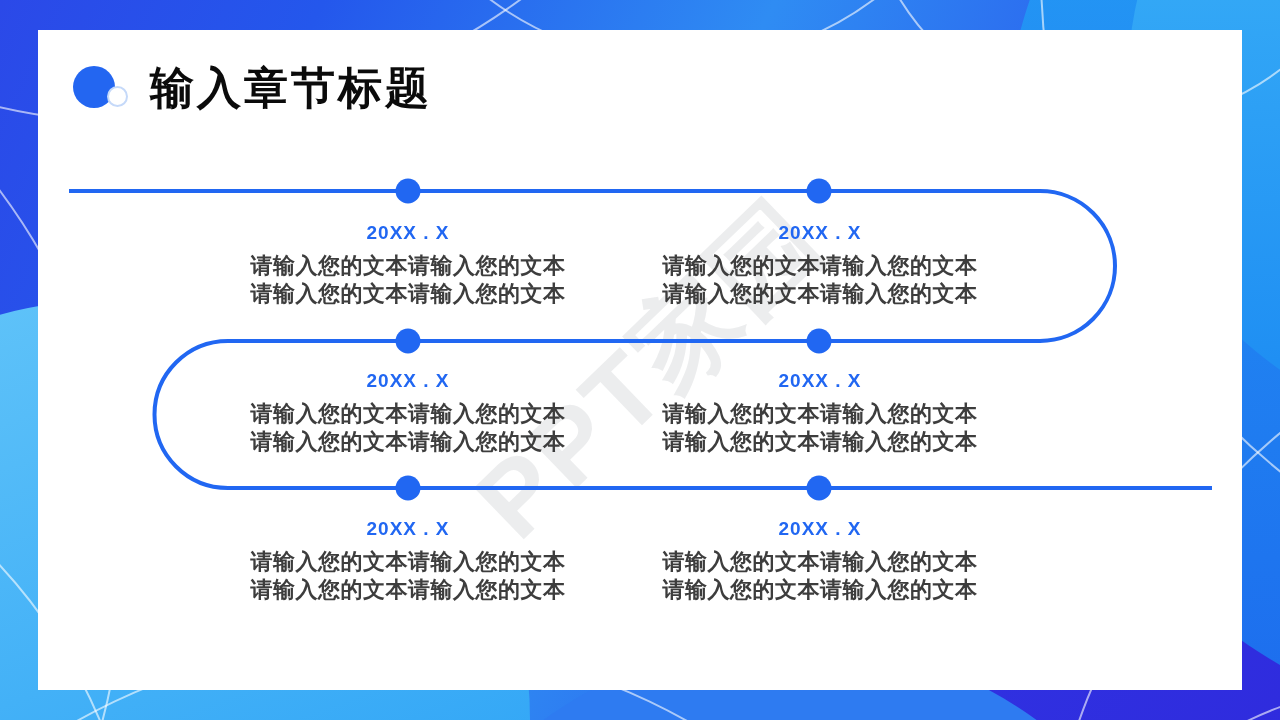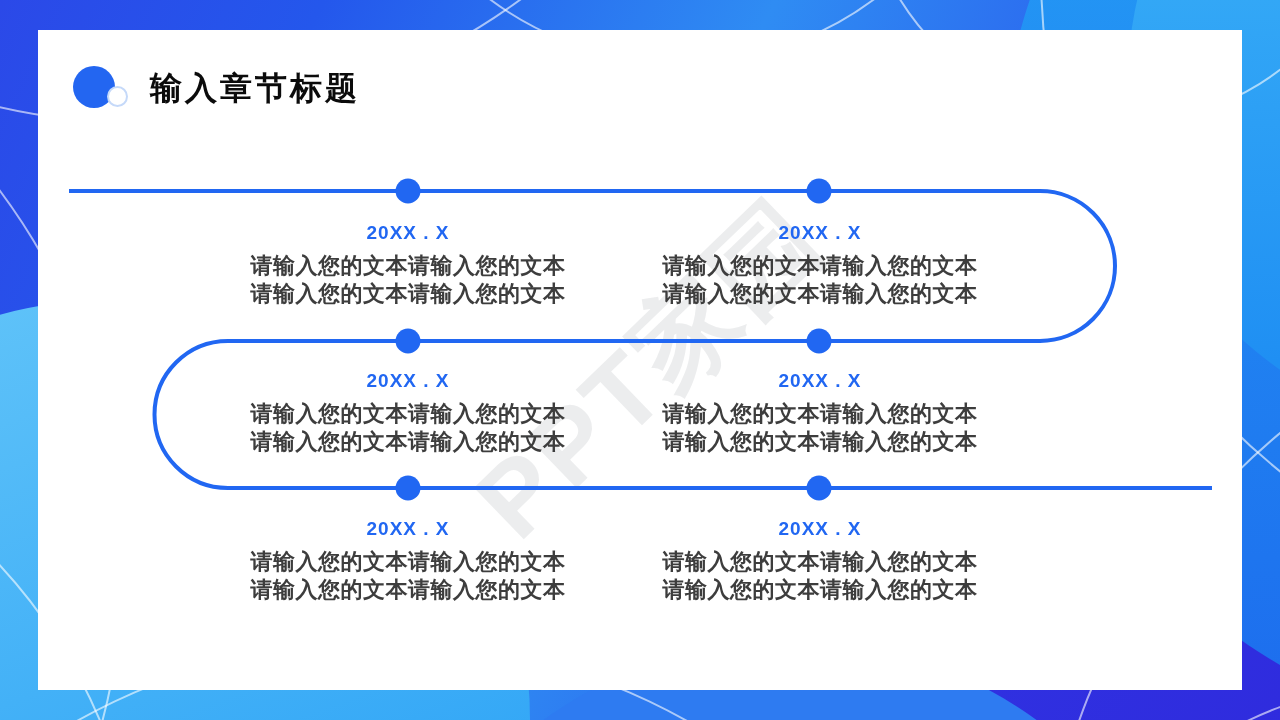--- a/index.html
+++ b/index.html
@@ -51,21 +51,21 @@
   .title-deco-dot{
     position:absolute;left:73px;top:66px;width:42px;height:42px;
     border-radius:50%;background:#2366f1;
   }
   .title-deco-ring{
     position:absolute;left:107px;top:86px;width:21px;height:21px;
     border-radius:50%;background:#ffffff;border:2px solid #c5d9f9;box-sizing:border-box;
   }
   .page-title{
     position:absolute;left:150px;top:62px;margin:0;
-    font-size:32px;line-height:52px;font-weight:bold;letter-spacing:3px;
+    font-size:44px;line-height:52px;font-weight:bold;letter-spacing:3px;
     color:#0b0b0b;
   }
   
   .timeline-svg{position:absolute;left:0;top:0;width:1280px;height:720px;pointer-events:none;}
   .tl-item{position:absolute;width:340px;text-align:center;}
   .tl-item.c1{left:238px;} .tl-item.c2{left:650px;}
   .tl-item.r1{top:220px;} .tl-item.r2{top:368px;} .tl-item.r3{top:516px;}
   .tl-date{
     font-size:19px;line-height:26px;font-weight:bold;letter-spacing:1px;
     color:#2167f2;margin-bottom:6px;

